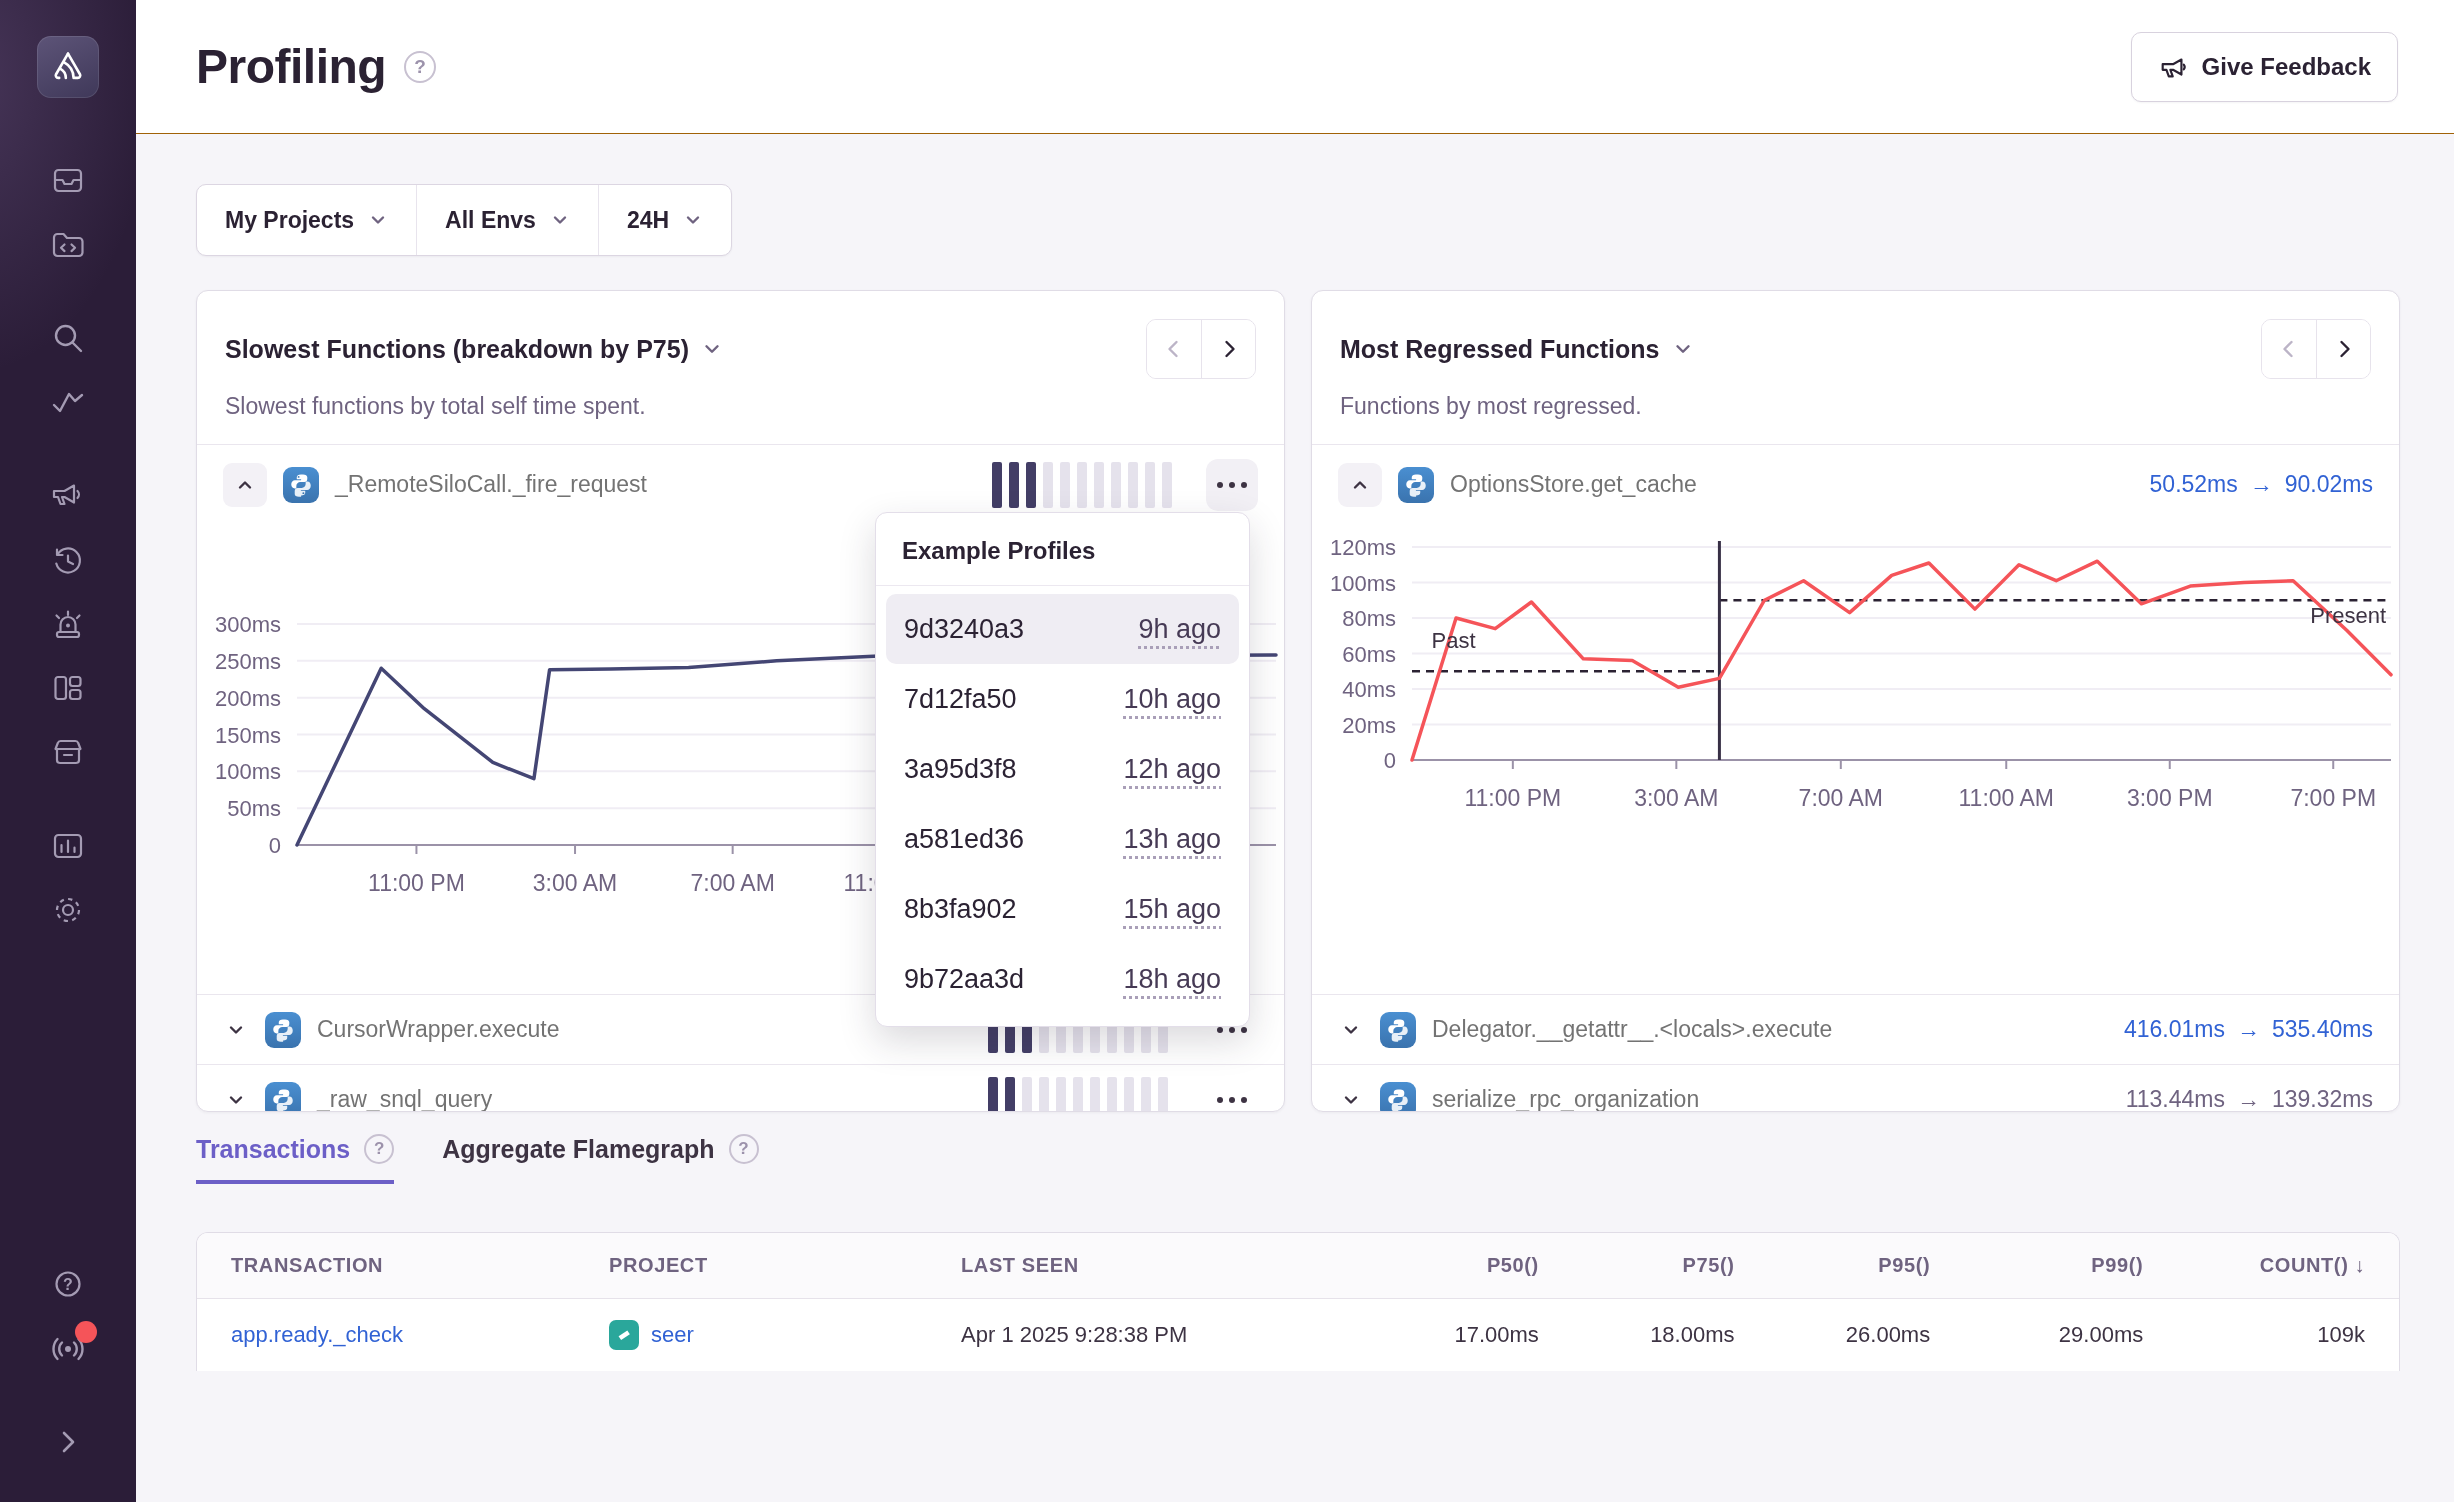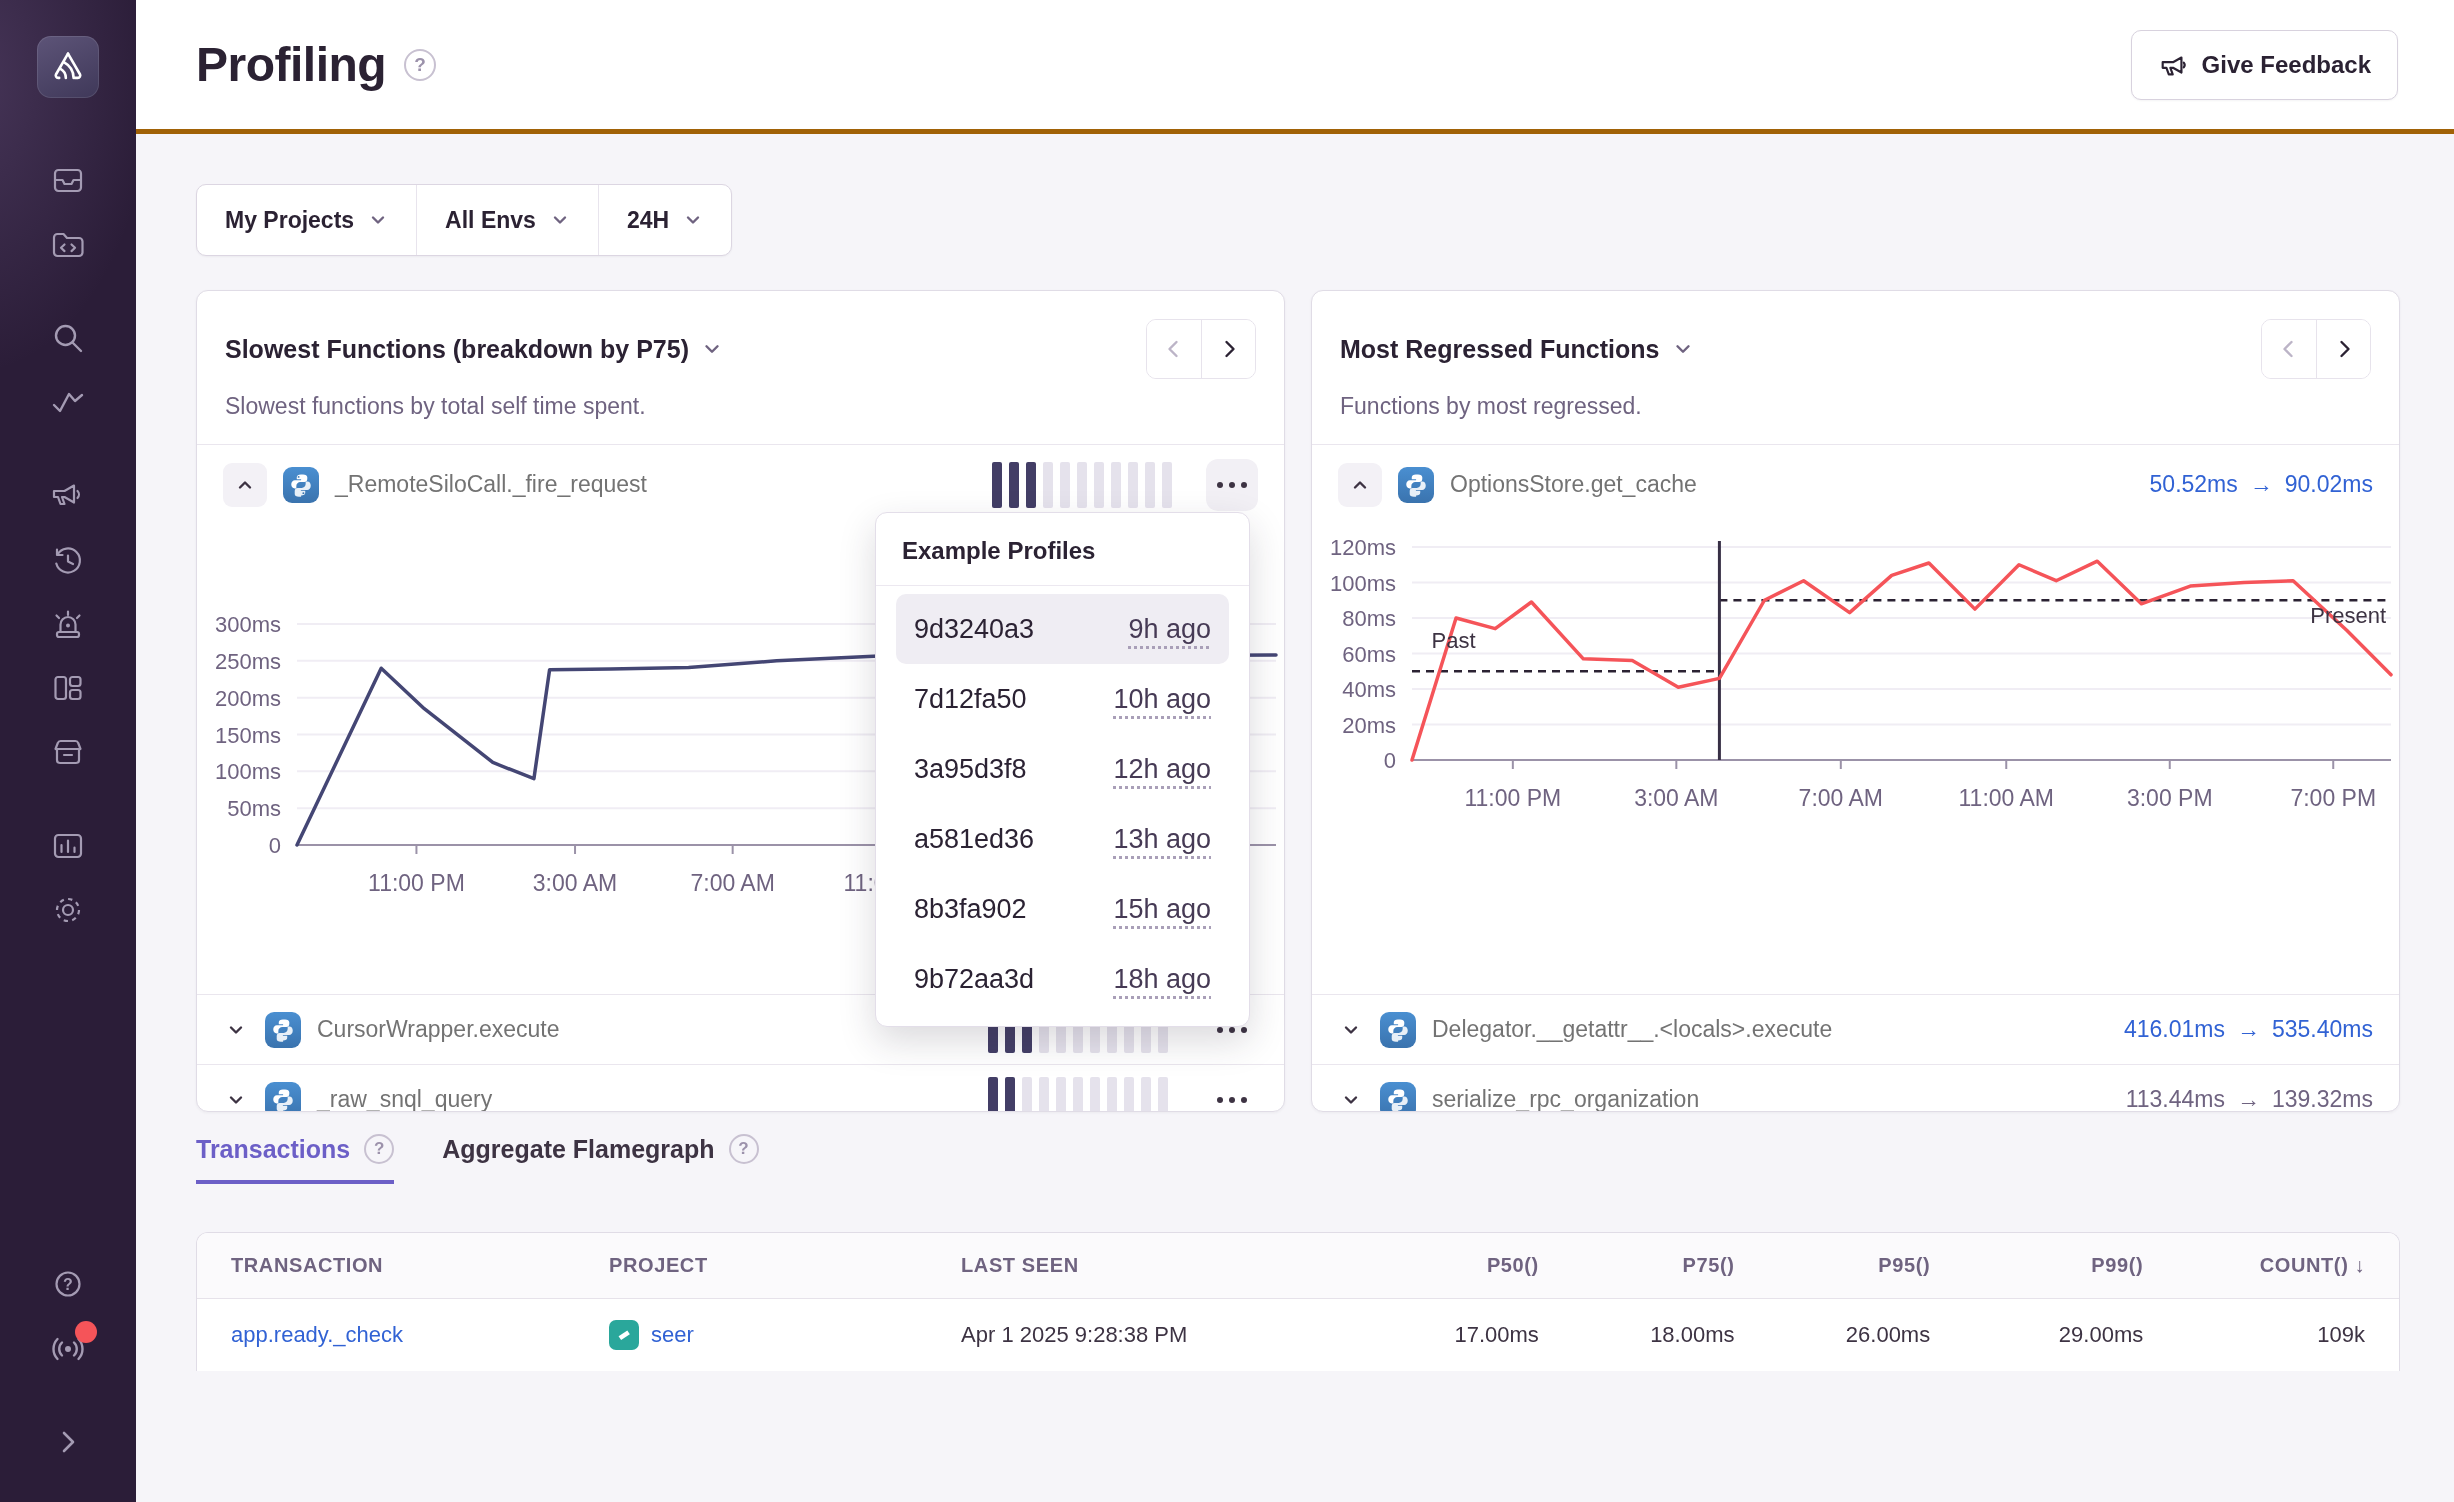--- a/index.html
+++ b/index.html
@@ -10,21 +10,21 @@
   
   .sidebar{flex:0 0 136px;width:136px;height:100%;background:#2b1d38;background-image:radial-gradient(260px 420px at -30px 80px,rgba(140,115,170,.28),transparent 70%);display:flex;flex-direction:column;align-items:center;padding:36px 0 28px}
   .logo-tile{width:62px;height:62px;border-radius:14px;background:linear-gradient(155deg,#5d5478,#3f3859);box-shadow:inset 0 0 0 1px rgba(255,255,255,.10);display:flex;align-items:center;justify-content:center;margin-bottom:50px}
   .nav-icon{width:42px;height:42px;margin:11px 0;display:flex;align-items:center;justify-content:center;color:#a49bb3;position:relative}
   .nav-gap{height:30px;flex:0 0 auto}
   .nav-bottom{margin-top:auto;display:flex;flex-direction:column;align-items:center}
   .red-dot{position:absolute;top:-6px;right:-8px;width:22px;height:22px;border-radius:50%;background:#f55459}
 
   
   .main{flex:1;display:flex;flex-direction:column;min-width:0}
-  .topbar{flex:0 0 134px;height:134px;background:#fff;border-bottom:5px solid #a16207;display:flex;align-items:center;padding:0 56px 0 60px}
+  .topbar{flex:0 0 134px;height:134px;background:#fff;border-bottom:1px solid #a16207;display:flex;align-items:center;padding:0 56px 0 60px}
   .page-title{font-size:48px;font-weight:700;letter-spacing:-.5px;color:#2b2233}
   .help-badge{width:32px;height:32px;border:2px solid #c8c1d1;border-radius:50%;color:#9c92ab;font-size:19px;font-weight:700;display:inline-flex;align-items:center;justify-content:center;margin-left:18px;flex:0 0 auto}
   .feedback-btn{margin-left:auto;display:flex;align-items:center;gap:14px;border:1px solid #d8d2de;border-radius:10px;background:#fff;padding:0 26px;height:70px;font-size:24px;font-weight:600;color:#2b2233;box-shadow:0 1px 2px rgba(43,34,51,.05);cursor:pointer}
 
   
   .content{flex:1;padding:50px 54px 8px 60px;position:relative;min-height:0}
   .filterbar{display:inline-flex;align-items:stretch;background:#fff;border:1px solid #dcd6e2;border-radius:10px;height:72px;box-shadow:0 1px 2px rgba(43,34,51,.05);overflow:hidden}
   .filter-item{display:flex;align-items:center;gap:14px;padding:0 28px;font-size:23px;font-weight:600;color:#2b2233;border-right:1px solid #e8e4ed;cursor:pointer}
   .filter-item:last-child{border-right:0}
   .chev{color:#6f6380;display:inline-flex}
@@ -55,21 +55,21 @@
   .chart{height:470px;position:relative;flex:0 0 auto}
   .fn-row{display:flex;align-items:center;gap:16px;padding:0 26px;border-top:1px solid #eae6ee;height:70px;flex:0 0 auto}
   .chev-plain{display:flex;align-items:center;justify-content:center;color:#3d3343;width:26px;flex:0 0 auto}
   .ms-range{margin-left:auto;font-size:23px;display:flex;align-items:center;gap:12px;white-space:nowrap}
   .ms-range.link{color:#3162d4}
   .ms-range.muted{color:#6f6380}
 
   
   .popup{position:absolute;left:875px;top:512px;width:375px;background:#fff;border:1px solid #e3dee9;border-radius:12px;box-shadow:0 14px 36px rgba(43,34,51,.17);z-index:6}
   .popup-head{padding:24px 26px 20px;font-size:24px;font-weight:700;color:#2b2233;border-bottom:1px solid #ece8f0}
-  .popup-list{padding:8px 20px 12px}
+  .popup-list{padding:8px 10px 12px}
   .profile-row{display:flex;align-items:center;justify-content:space-between;height:70px;padding:0 18px;border-radius:10px;font-size:27px;cursor:pointer}
   .profile-row.active{background:#efedf3}
   .pid{color:#2b2233}
   .page-age{color:#463a55;text-decoration:underline dotted;text-decoration-color:#a99fb8;text-underline-offset:8px;text-decoration-thickness:2.5px}
 
   
   .tabs{display:flex;gap:48px;margin-top:22px}
   .tab{display:flex;align-items:center;gap:12px;font-size:25px;font-weight:600;color:#3d3343;padding-bottom:16px;border-bottom:4px solid transparent;cursor:pointer}
   .tab.active{color:#6c5fc7;border-bottom-color:#6c5fc7}
   .tab .help-badge{margin-left:2px;width:30px;height:30px;font-size:17px}

